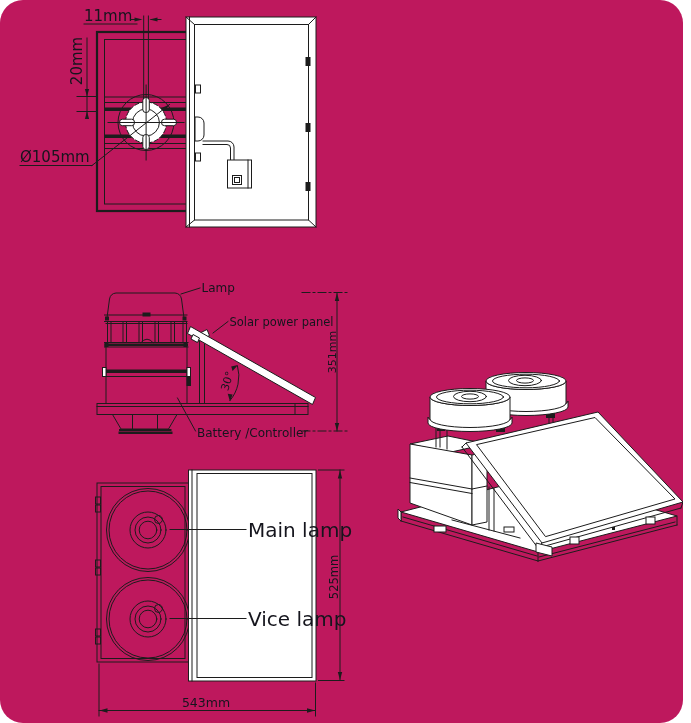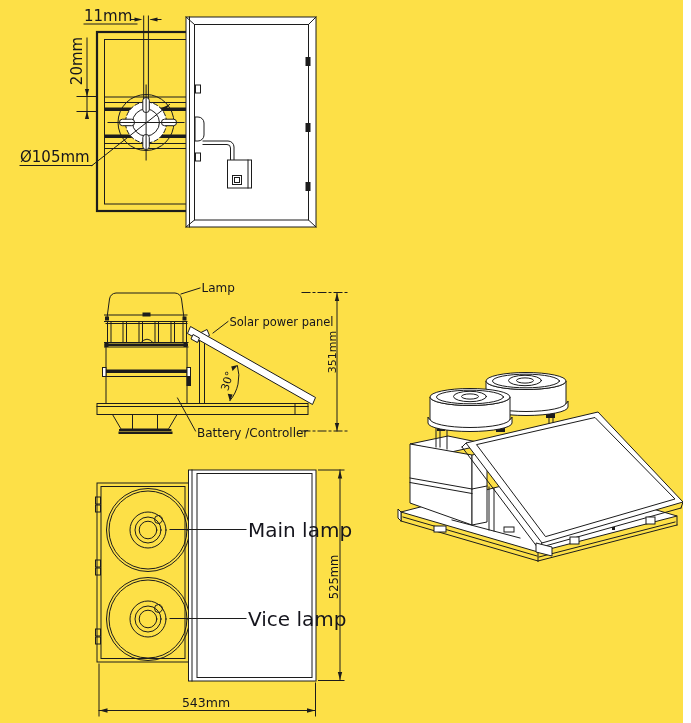--- a/index.html
+++ b/index.html
@@ -1,16 +1,16 @@
 <!DOCTYPE html>
 <html><head>
 <meta charset="utf-8">
 <style>
   html,body{margin:0;padding:0;background:#ffffff;}
-  #stage{position:relative;width:683px;height:723px;background:#fde047;overflow:hidden;}
+  #stage{position:relative;width:683px;height:723px;background:#be185d;overflow:hidden;border-radius:23px;}
   svg{display:block;}
   .ln{stroke:#1c1c1c;fill:none;stroke-width:1;stroke-linecap:square;}
   .thk{stroke:#1c1c1c;fill:none;stroke-width:2.2;stroke-linecap:square;}
   .fw{fill:#ffffff;stroke:#1c1c1c;stroke-width:1;}
   .blk{fill:#1c1c1c;stroke:none;}
   .txt{fill:#15151d;font-family:"DejaVu Sans","Liberation Sans",sans-serif;}
   .dash{stroke-dasharray:4 2.5;}
   .cdash{stroke-dasharray:8 3 2 3;}
 </style>
 </head>

